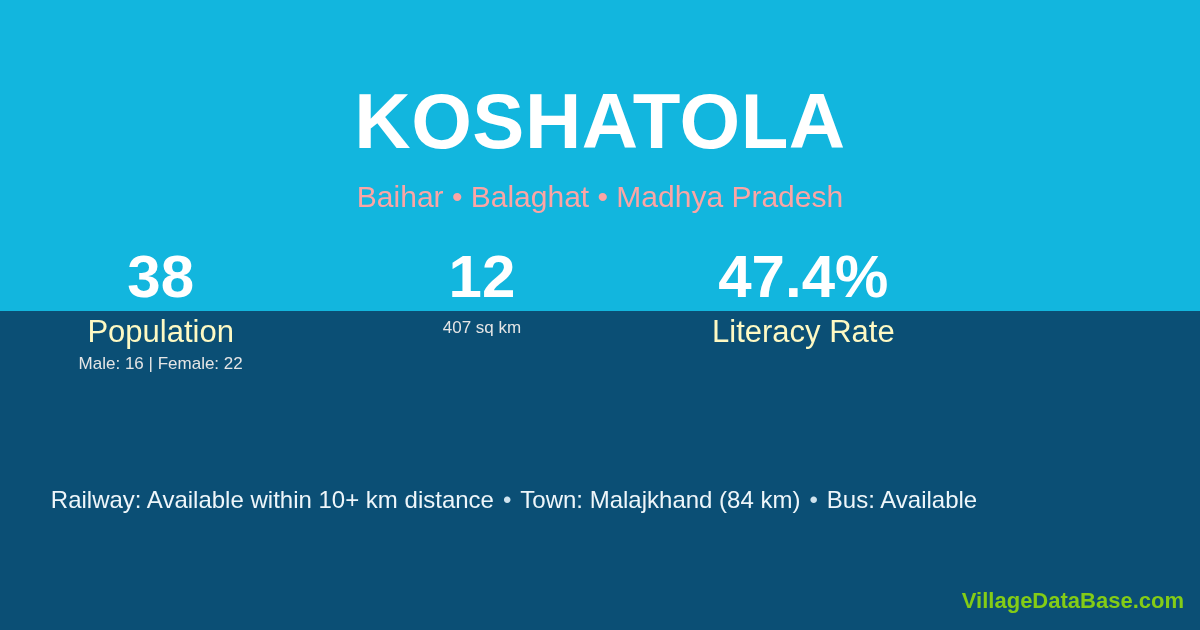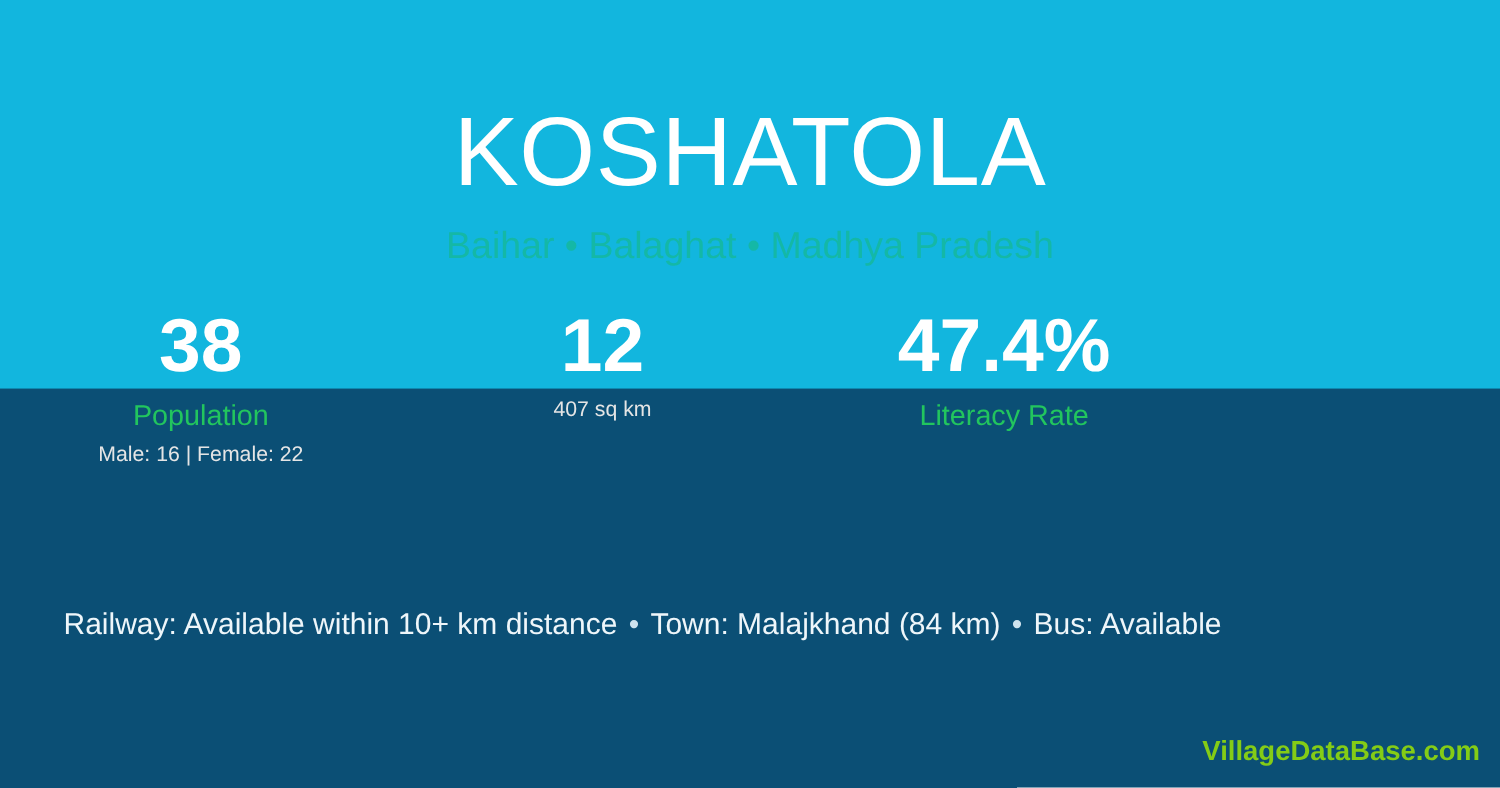--- a/index.html
+++ b/index.html
@@ -50,35 +50,35 @@
     text-align: center;
   }
   .village-title {
     margin: 0;
     padding: 0;
     position: absolute;
     left: 0;
     top: 82px;
     width: 1200px;
     font-size: 78px;
-    font-weight: 400;
+    font-weight: 700;
     letter-spacing: 0.5px;
     line-height: 1;
     color: #ffffff;
     white-space: nowrap;
   }
   .village-subtitle {
     position: absolute;
     left: 0;
     top: 182px;
     width: 1200px;
     font-size: 30px;
     font-weight: 400;
     line-height: 1;
-    color: #14b8a6;
+    color: #fca5a5;
     white-space: nowrap;
   }
 
   
   .stats {
     position: absolute;
     left: 0;
     top: 248px;
     width: 964px;
     display: flex;
@@ -91,24 +91,24 @@
   .stat-value {
     font-size: 60px;
     font-weight: 700;
     line-height: 58px;
     color: #ffffff;
     height: 62px;
     white-space: nowrap;
   }
   .stat-label {
     margin-top: 8px;
-    font-size: 23px;
+    font-size: 31px;
     font-weight: 400;
     line-height: 28px;
-    color: #22c55e;
+    color: #fef9c3;
     white-space: nowrap;
   }
   .stat-sub {
     margin-top: 8px;
     font-size: 17px;
     font-weight: 400;
     line-height: 20px;
     color: #e5e5e5;
     white-space: nowrap;
   }

